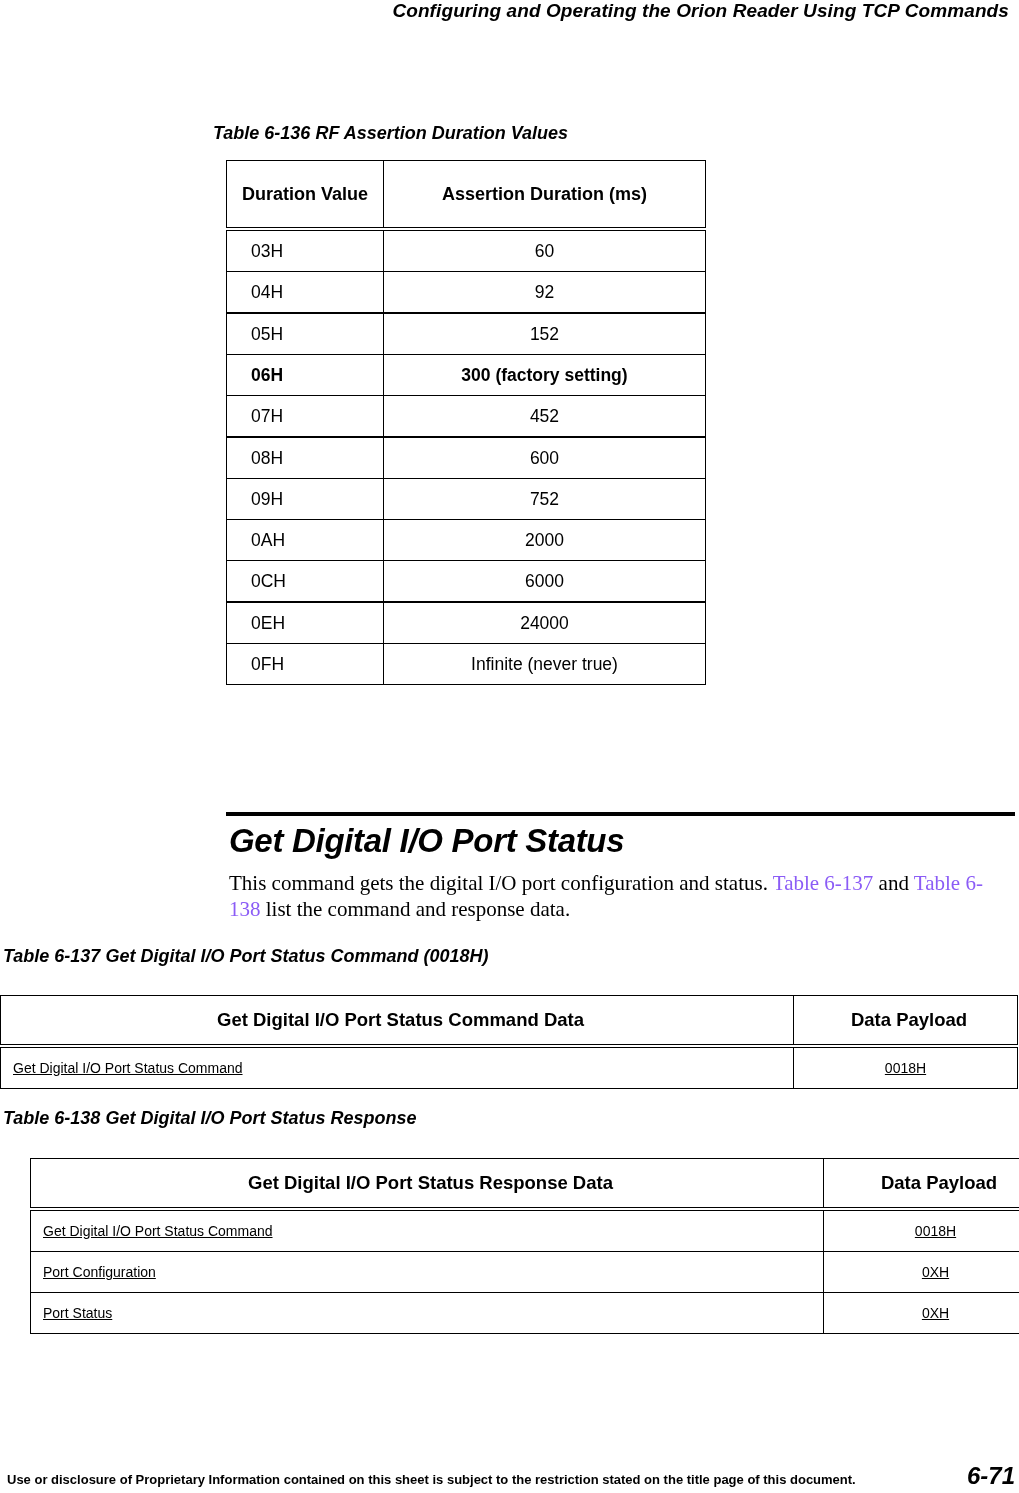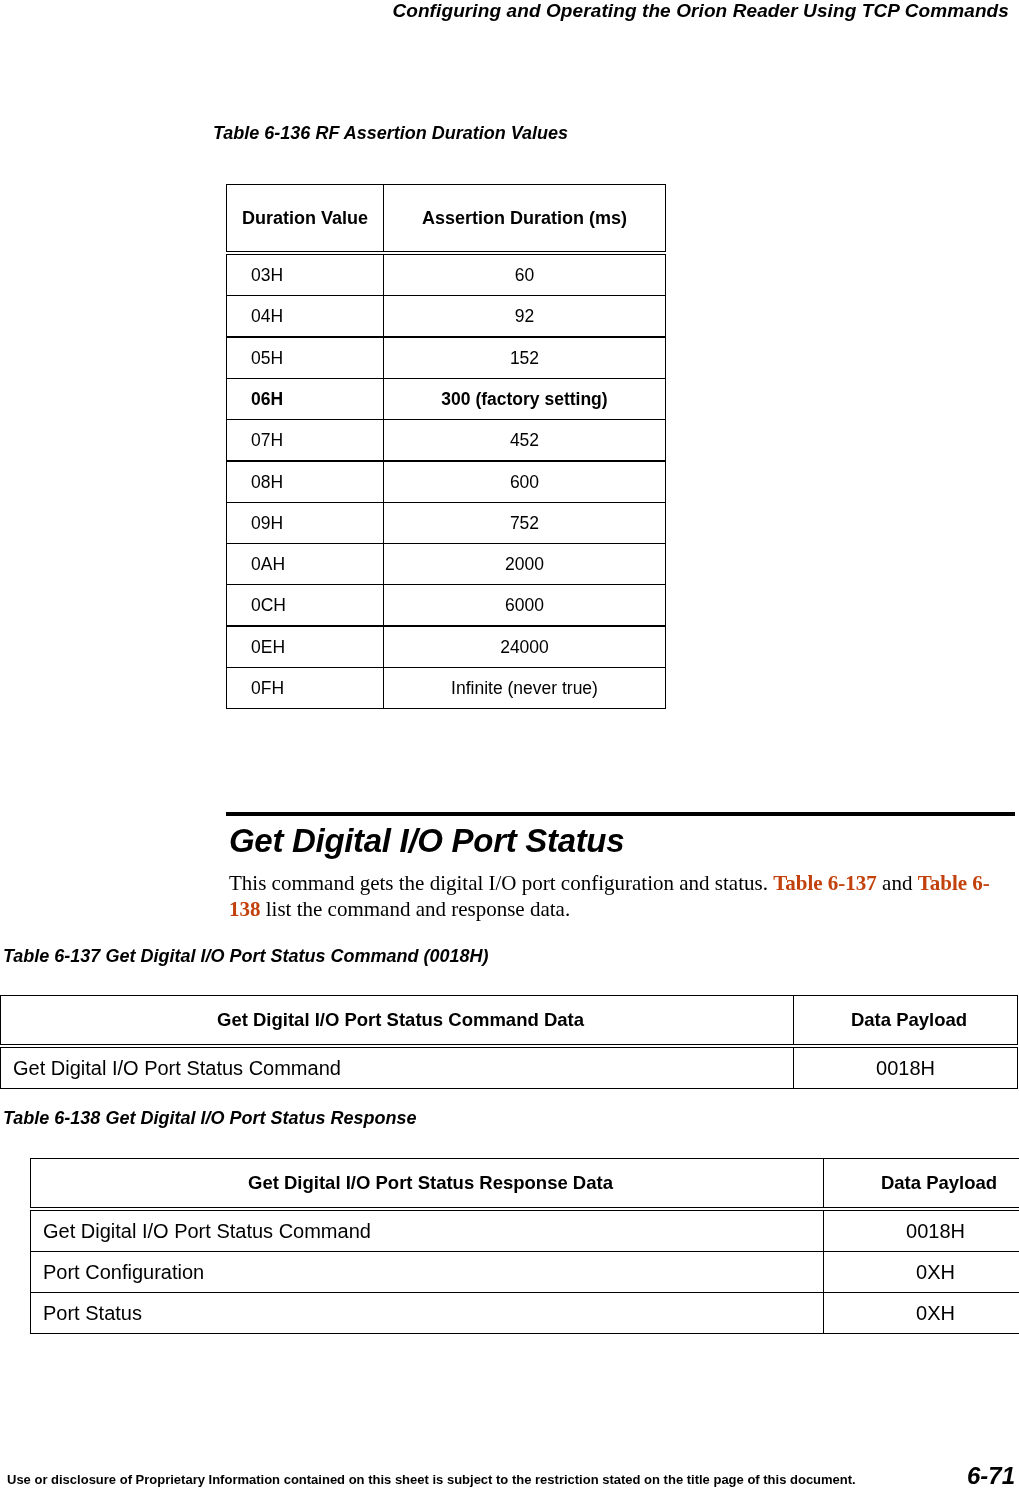--- a/index.html
+++ b/index.html
@@ -2,37 +2,37 @@
 <html><head>
 <meta charset="utf-8">
 <style>
   html, body { margin:0; padding:0; background:#ffffff; }
   body { width:1019px; height:1493px; position:relative; overflow:hidden; color:#000; font-family:"Liberation Sans", sans-serif; }
   .running-head { position:absolute; top:0; right:10px; font-weight:bold; font-style:italic; font-size:19px; letter-spacing:0.1px; }
   .caption { position:absolute; font-weight:bold; font-style:italic; font-size:18px; white-space:nowrap; }
   table { border-collapse:collapse; position:absolute; font-family:"Liberation Sans", sans-serif; }
   td, th { border:1.5px solid #000; padding:0; }
   
-  #t136 { left:226px; top:184px; width:440px; }
+  #t136 { left:226px; top:160px; width:480px; }
   #t136 th { font-weight:bold; font-size:18px; text-align:center; height:66px; line-height:20px; }
   #t136 thead tr { border-bottom:4px double #000; }
   #t136 td { height:40px; font-size:17.5px; }
   #t136 td.c1 { width:132px; text-align:left; padding-left:24px; }
   #t136 td.c2 { text-align:center; }
   #t136 tr.bold td { font-weight:bold; }
   #t136 tr.thick td { border-top:2.5px solid #000; }
   .rule { position:absolute; left:226px; top:812px; width:789px; height:4px; background:#000; }
   .heading { position:absolute; left:229px; top:822px; font-weight:bold; font-style:italic; font-size:33px; letter-spacing:-0.3px; white-space:nowrap; }
   .body-text { position:absolute; left:229px; top:870px; width:780px; font-family:"Liberation Serif", serif; font-size:21px; line-height:26px; }
-  .xref { color:#c2410c;font-weight:bold; }
+  .xref { color:#8b5cf6; }
   
   .wide { left:0; width:1018px; }
   .wide th { font-weight:bold; font-size:18.5px; text-align:center; height:48px;padding-left:7px; }
   .wide thead tr { border-bottom:4px double #000; }
-  .wide td { height:40px; font-size:20px; }
+  .wide td { height:40px; font-size:14px;text-decoration:underline; }
   .wide td.name { text-align:left; padding-left:12px; }
   .wide td.payload, .wide th.payload { width:216px; text-align:center; }
   #t137 { top:995px; }
   #t138 { top:1158px;margin-left:30px; }
   .footer { position:absolute; left:7px; top:1472px; font-weight:bold; font-size:13px; white-space:nowrap; }
   .page-num { position:absolute; right:4px; top:1462px; font-weight:bold; font-style:italic; font-size:24px; }
 </style>
 </head>
 <body>
 

